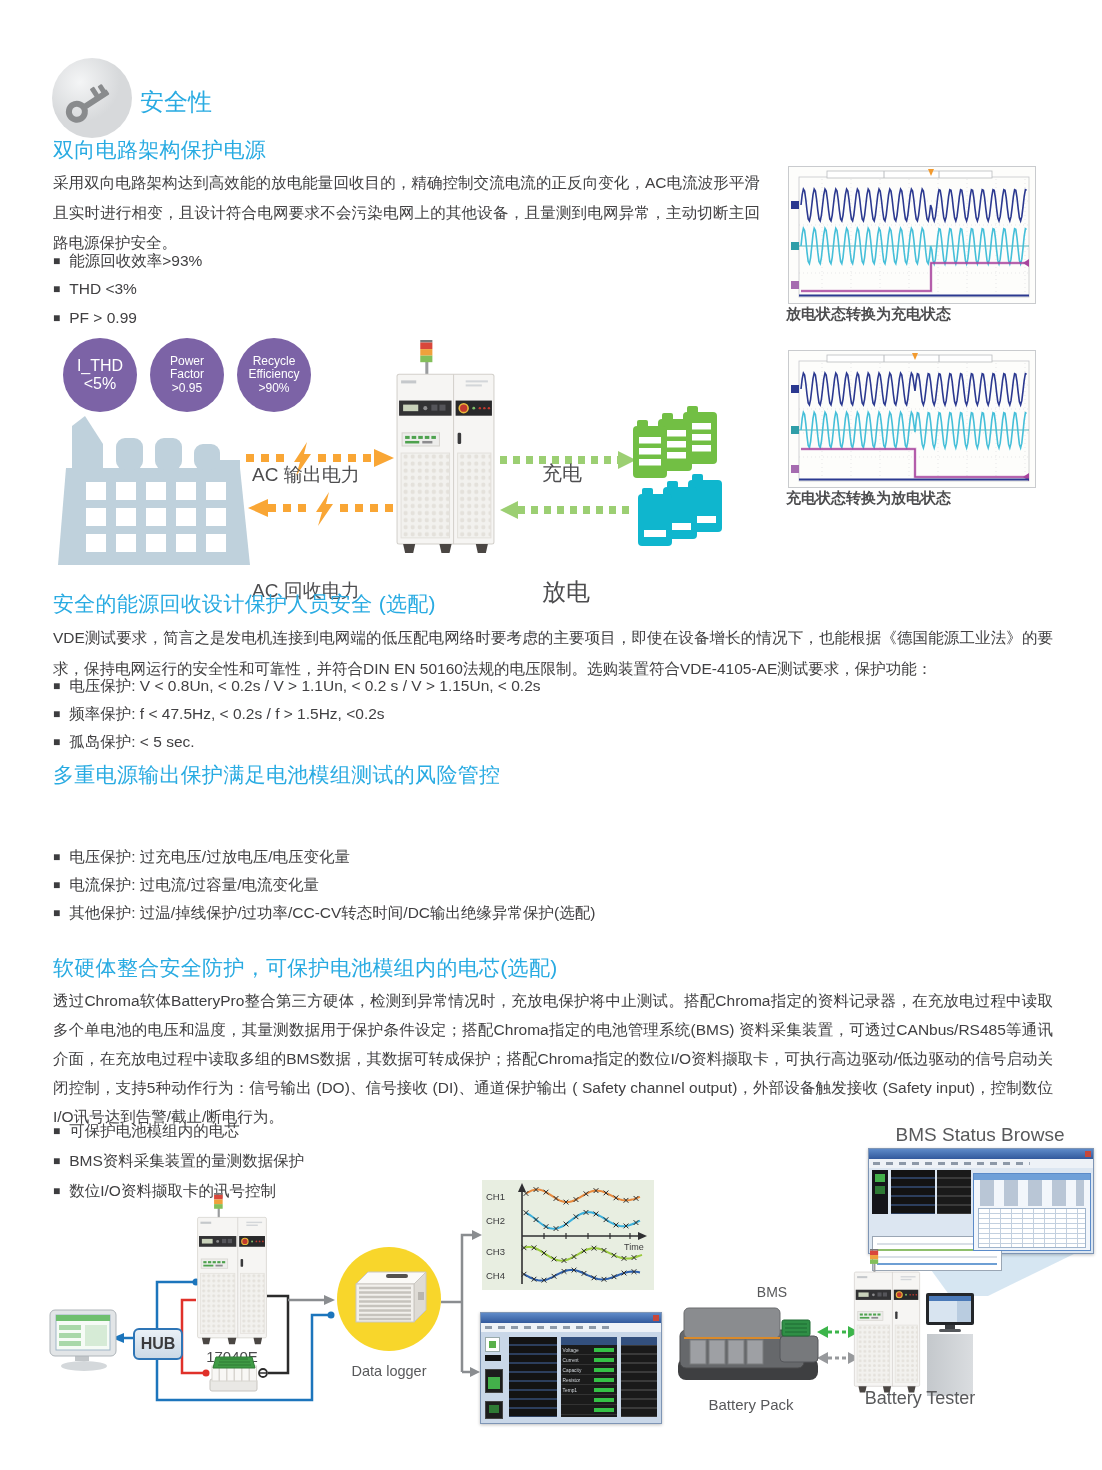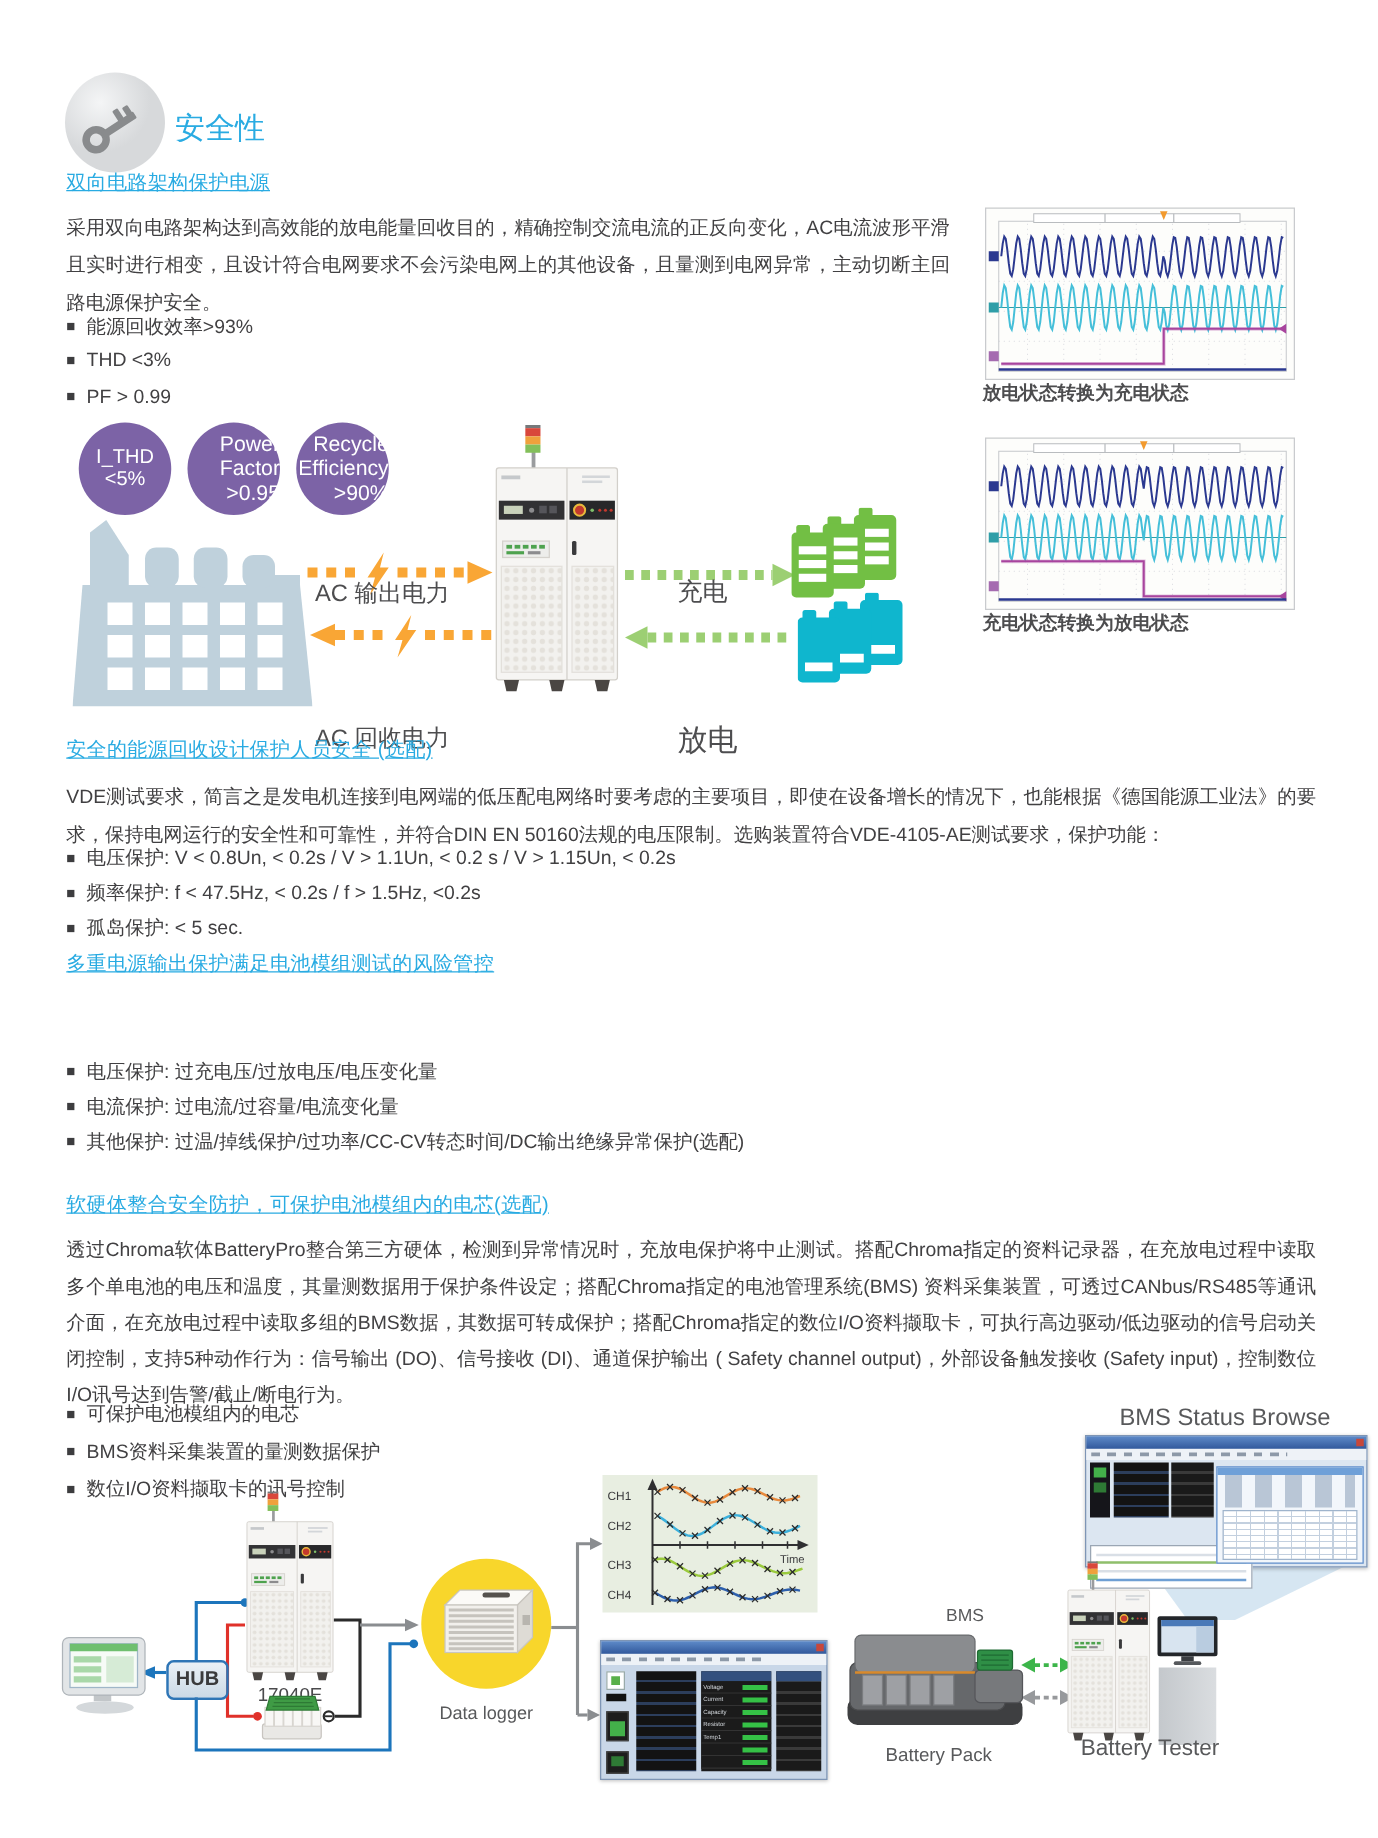--- a/index.html
+++ b/index.html
@@ -1,29 +1,29 @@
 <!DOCTYPE html>
 <html><head>
 <meta charset="utf-8">
 <style>
   html,body{margin:0;padding:0;background:#fff;}
   body{font-family:"Liberation Sans","DejaVu Sans",sans-serif;color:#414042;}
   .page{position:relative;width:1102px;height:1470px;background:#fff;overflow:hidden;}
   .abs{position:absolute;}
-  .sec-head{font-size:16px;color:#29ABE2;font-weight:500;letter-spacing:.3px;text-decoration:underline;}
+  .sec-head{font-size:21px;color:#29ABE2;font-weight:500;letter-spacing:.3px;}
   .body-text{font-size:15.5px;line-height:30px;text-align:justify;color:#414042;}
   .bullets{list-style:none;margin:0;padding:0;}
   .bullets li{display:flex;align-items:baseline;gap:9px;font-size:15.5px;color:#414042;}
   .sq{font-size:12px;color:#3d3d3f;transform:translateY(-1px);}
   .caption{font-size:15px;font-weight:600;color:#4D4D4F;}
   .fig{border:1px solid #C9CBCE;background:#FDFDFB;}
   .badge{border-radius:50%;background:#7C63A6;color:#fff;display:flex;flex-direction:column;
          align-items:center;justify-content:center;text-align:center;line-height:1.12;}
   .badge span{display:block;}
-  .b14{font-size:17px;align-items:flex-end;} .b16{font-size:16px;}
+  .b14{font-size:12px;} .b16{font-size:16px;}
   .flow-label{font-size:19px;color:#4D4D4F;font-weight:500;margin-top:48px;}
   .dev-label{font-size:14px;color:#58595B;text-align:center;}
   .hub{background:linear-gradient(#EAF0F6,#CBD9E6);border:2.5px solid #2E75B6;border-radius:6px;
        display:flex;align-items:center;justify-content:center;font-size:16px;font-weight:600;color:#3A3A3C;}
   
   .win{border:1px solid #7E95B5;background:#C9D7E8;box-shadow:0 1px 3px rgba(0,0,0,.25);}
   .win-title{height:10px;background:linear-gradient(#5E8AC8,#32599C);position:relative;}
   .win-title:after{content:"";position:absolute;right:2px;top:2px;width:6px;height:6px;background:#C8473A;}
   .win-menu{height:9px;background:#EEF2F7;background-image:repeating-linear-gradient(90deg,#8D99A8 0 7px,transparent 7px 13px);
             background-size:70% 3px;background-position:4px 3px;background-repeat:no-repeat;}

